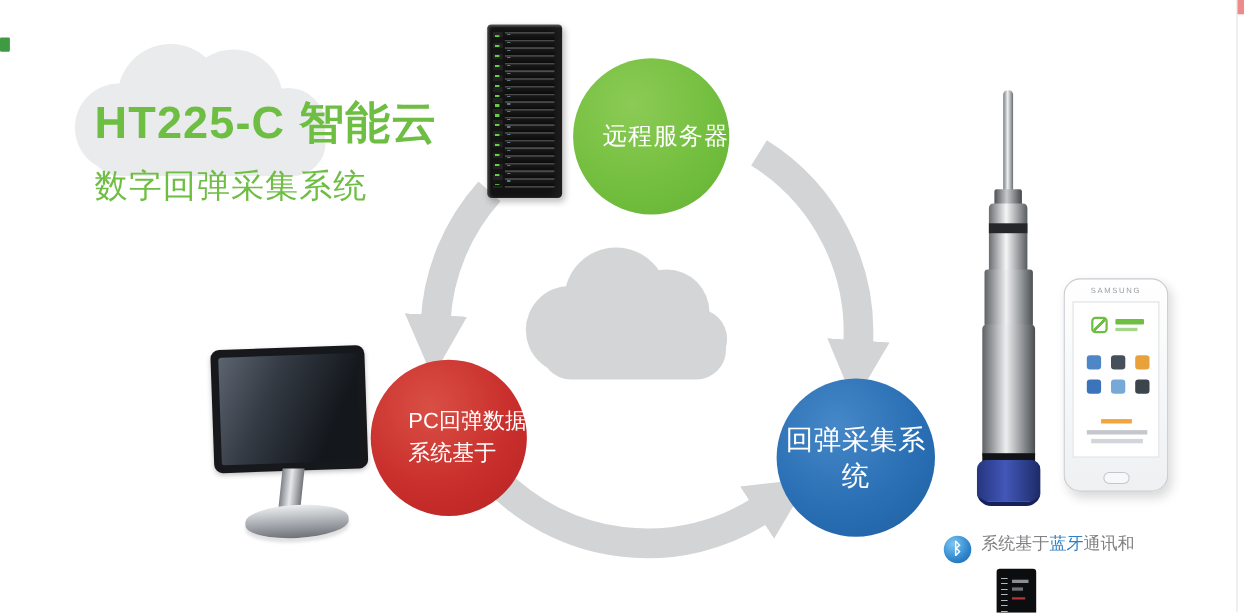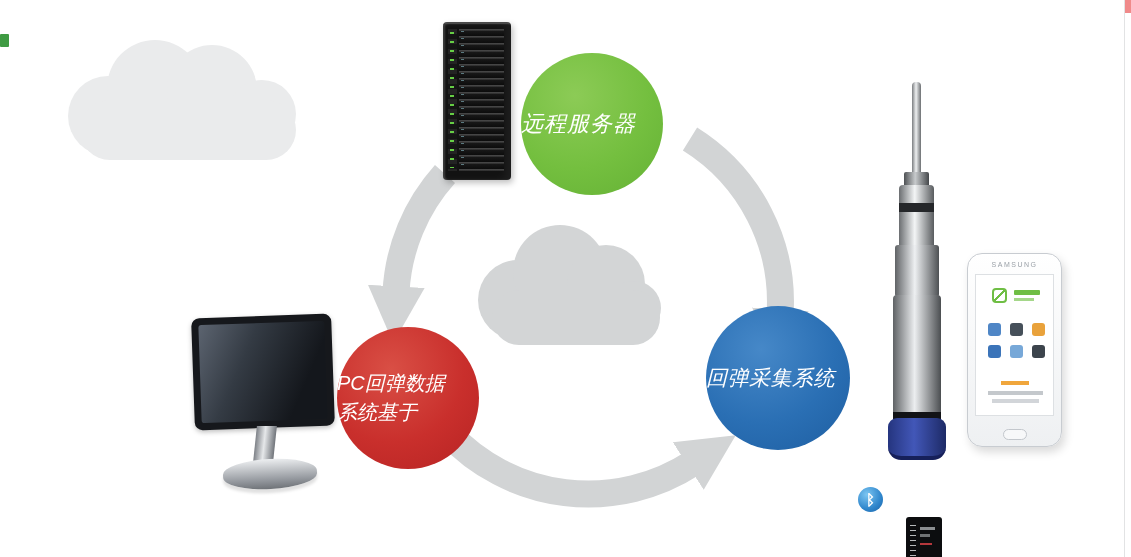--- a/index.html
+++ b/index.html
@@ -10,28 +10,28 @@
   }
   .art { position:absolute; left:0; top:0; }
 
   
   .title-block { position:absolute; left:86px; top:84px; }
   .title-main { font-size:41px; font-weight:bold; color:#6fbe44; letter-spacing:1px; white-space:nowrap; }
   .title-sub  { font-size:30px; font-weight:500; color:#6fbe44; letter-spacing:1px; margin-top:10px; white-space:nowrap; }
 
   
   .node { position:absolute; border-radius:50%; color:#fff;
-          display:flex; align-items:center; justify-content:flex-start; text-align:center;font-style:italic; }
+          display:flex; align-items:center; justify-content:flex-end; text-align:center; }
   .node-server { left:521px; top:53px; width:142px; height:142px; font-size:22px; letter-spacing:1px;
     background:radial-gradient(circle at 38% 30%, #8ccb56, #74bf3f 55%, #64b135); }
   .node-pc { left:337px; top:327px; width:142px; height:142px; font-size:20px; line-height:1.45;
     background:radial-gradient(circle at 38% 30%, #d94f45, #c92f2c 55%, #b62323); }
   .node-pc .pc-label { text-align:left; }
   .node-pc .pc-label span { display:block; }
-  .node-collector { left:706px; top:306px; width:144px; height:144px; font-size:21px; letter-spacing:0.5px;
+  .node-collector { left:706px; top:344px; width:144px; height:144px; font-size:25px; letter-spacing:0.5px;
     background:radial-gradient(circle at 38% 30%, #4688c8, #2a6fb4 55%, #1e5ea1); }
 
   
   .server-tower { position:absolute; left:443px; top:22px; width:68px; height:158px; }
   .tower-body { position:absolute; left:0; top:0; right:0; bottom:0; background:#121212; border-radius:4px;
     border-top:2px solid #4a4a4a; box-shadow: inset 2px 0 2px rgba(255,255,255,.18), inset -6px 0 8px rgba(255,255,255,.05), 2px 3px 6px rgba(0,0,0,.25); }
   .tower-slots { position:absolute; left:16px; right:7px; top:7px; bottom:9px;
     background:repeating-linear-gradient(180deg,#3d3d3d 0px,#4d4d4d 1px,#181818 2px,#0c0c0c 7px); }
   .tower-rail { position:absolute; left:5px; top:7px; bottom:9px; width:9px;
     background:repeating-linear-gradient(180deg,#232323 0 5px,#151515 5px 10px); }
@@ -136,20 +136,24 @@
       <circle cx="634" cy="308" r="27"></circle>
       <rect x="492" y="290" width="168" height="55" rx="27"></rect>
     </g>
     <g fill="none" stroke="#d2d4d5" stroke-width="27">
       <path d="M 690 139 A 192 192 0 0 1 780 315" marker-end="url(#arrowhead)"></path>
       <path d="M 445 174 A 192 192 0 0 0 396 292" marker-end="url(#arrowhead)"></path>
       <path d="M 448 433 A 192 192 0 0 0 693 463" marker-end="url(#arrowhead)"></path>
     </g>
   </svg>
 
+  <div class="title-block">
+    <div class="title-main">HT225-C 智能云</div>
+    <div class="title-sub">数字回弹采集系统</div>
+  </div>
 
   <div class="node node-server">
     <span>远程服务器</span>
   </div>
 
   <div class="node node-pc">
     <div class="pc-label">
       <span>PC回弹数据</span>
       <span>系统基于</span>
     </div>
@@ -213,20 +217,21 @@
       <div class="ph-strip-orange"></div>
       <div class="ph-strip-gray"></div>
       <div class="ph-strip-gray2"></div>
     </div>
     <div class="ph-home"></div>
   </div>
 
   <div class="footer-note">
     <div class="bt-badge">ᛒ</div>
     <div class="note-lines">
+      <div class="note-line1"><span>系统基于</span><span class="hl-blue">蓝牙</span><span>通讯和</span></div>
     </div>
   </div>
 
   <div class="left-mark"></div>
   <div class="page-edge-line"></div>
   <div class="page-edge-mark"></div>
 
 </div>
 
 </body></html>

